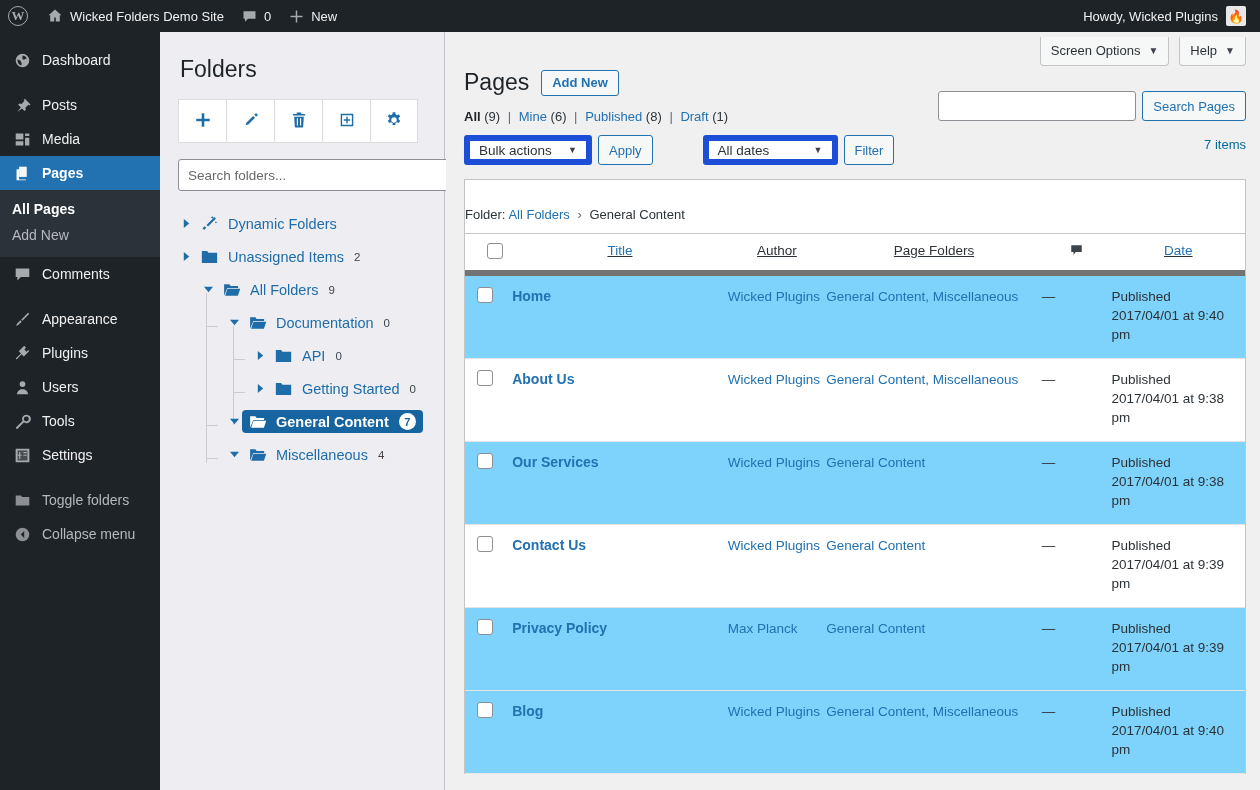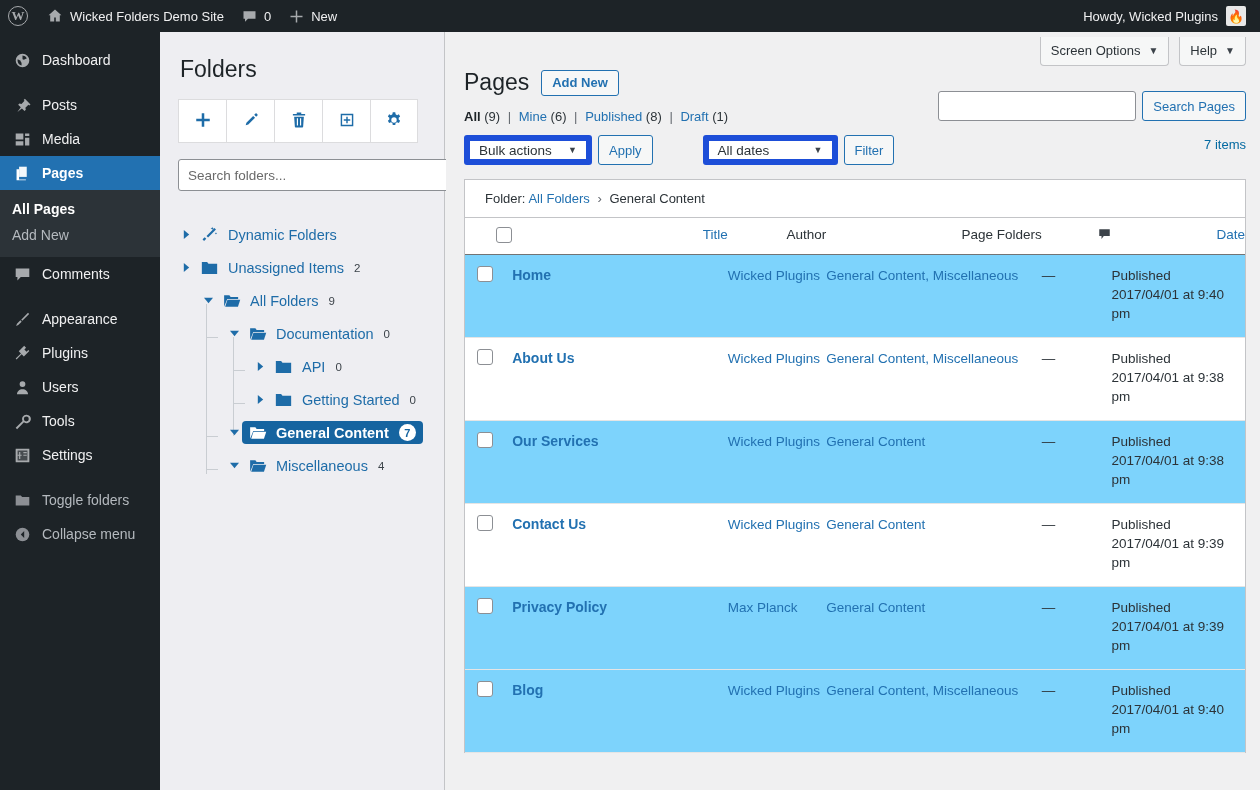--- a/index.html
+++ b/index.html
@@ -84,21 +84,21 @@
   .fbtn {
     width: 48px; height: 44px; background: #fff; border: 1px solid #dcdcde;
     border-right: none; display: flex; align-items: center; justify-content: center;
     cursor: pointer;
   }
   .fbtn:last-child { border-right: 1px solid #dcdcde; }
   .fbtn svg { fill: #1e6ca8; }
   .fsearch {
     width: 296px; height: 32px; border: 1px solid #8c8f94; border-radius: 3px;
     background: #fff; padding: 0 9px; font-size: 13.5px; color: #1d2327;
-    font-family: "Liberation Sans", sans-serif; margin-bottom: 27px;
+    font-family: "Liberation Sans", sans-serif; margin-bottom: 16px;
   }
   .fsearch::placeholder { color: #6a6a6a; }
 
   .tree { font-size: 14.5px; }
   .tnode { position: relative; display: flex; align-items: center; height: 33px; }
   .tw { display: inline-flex; align-items: center; gap: 7px; padding: 3px 7px; border-radius: 4px; cursor: pointer; }
   .tw.sel { background: #1664a0; }
   .tw.sel .tlabel { color: #fff; font-weight: 600; }
   .tw.sel .tfolder svg { fill: #fff; }
   .tw.sel .badge { background: #fff; color: #1664a0; border-radius: 50%; width: 17px; height: 17px;
@@ -159,30 +159,31 @@
   .navright { position: absolute; right: 0; top: -44px; display: flex; align-items: center; gap: 6px; }
   .s-input {
     width: 198px; height: 30px; border: 1px solid #8c8f94; border-radius: 3px;
     background: #fff; padding: 0 8px; font-size: 13px; font-family: "Liberation Sans", sans-serif;
   }
   .items-count { position: absolute; right: 0; top: 2px; font-size: 13px; color: #0369a1; }
 
   
   .tablebox { margin-top: 14px; border: 1px solid #c3c4c7; background: #fff; border-bottom: none; }
   .breadcrumbbar {
-    padding: 11px 20px; font-size: 13px; color: #2c3338; border-bottom: 1px solid #c3c4c7;
+    padding: 11px 0; font-size: 13px; color: #2c3338; border-bottom: 1px solid #c3c4c7;
     background: #fff;
+    margin-top: 16px;
   }
   .breadcrumbbar a { color: #2271b1; text-decoration: none; cursor: pointer; }
   .bc-sep { color: #646970; padding: 0 4px; }
 
   table { width: 100%; border-collapse: collapse; table-layout: fixed; }
   thead th, tfoot th {
-    text-align: right; font-size: 13.5px; font-weight: 400; color: #2c3338;
-    padding: 9px 0 9px 0; border-bottom: 1px solid #737373; vertical-align: top;
+    text-align: center; font-size: 13.5px; font-weight: 400; color: #2c3338;
+    padding: 9px 0 9px 0; border-bottom: 6px solid #737373; vertical-align: top; text-decoration: underline;
   }
   th a, td a { color: #2271b1; text-decoration: none; cursor: pointer; }
   th.c-cb, td.c-cb { width: 46px; padding-left: 12px; }
   th.c-title, td.c-title { width: 210px; }
   th.c-author, td.c-author { width: 96px; }
   th.c-folders, td.c-folders { width: 210px; }
   th.c-com, td.c-com { width: 68px; }
   th.c-date, td.c-date { width: 130px; }
   tbody td {
     padding: 11px 0 14px 0; font-size: 13.5px; color: #2c3338; vertical-align: top;

